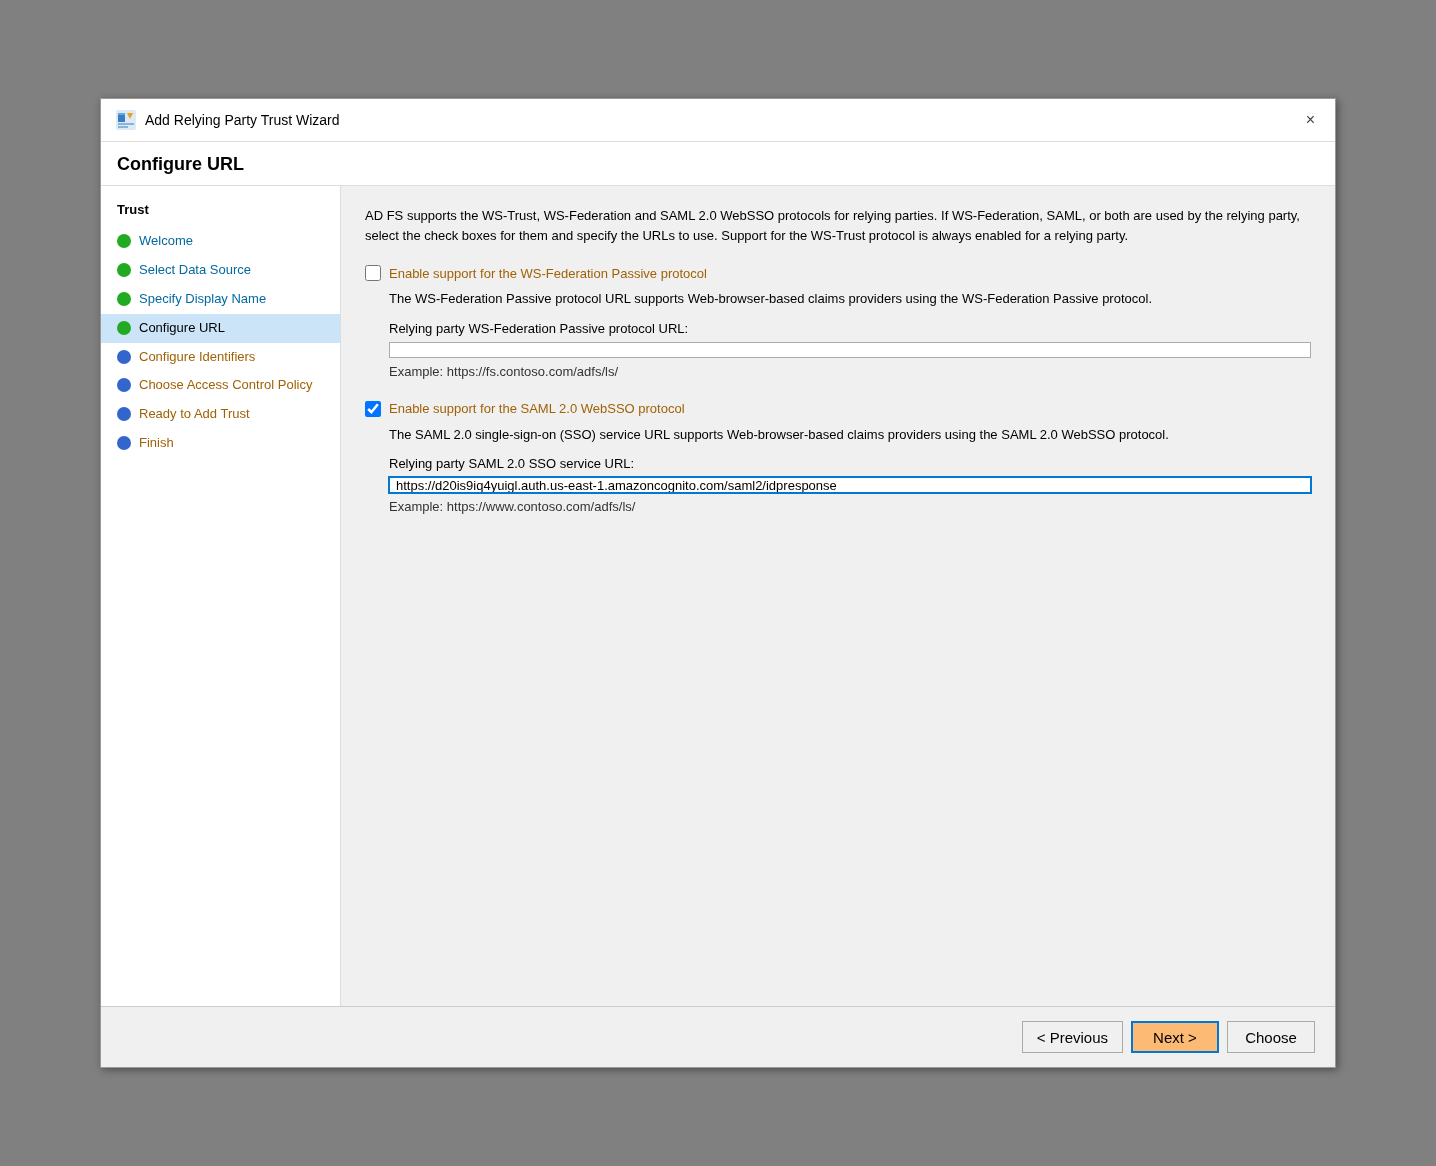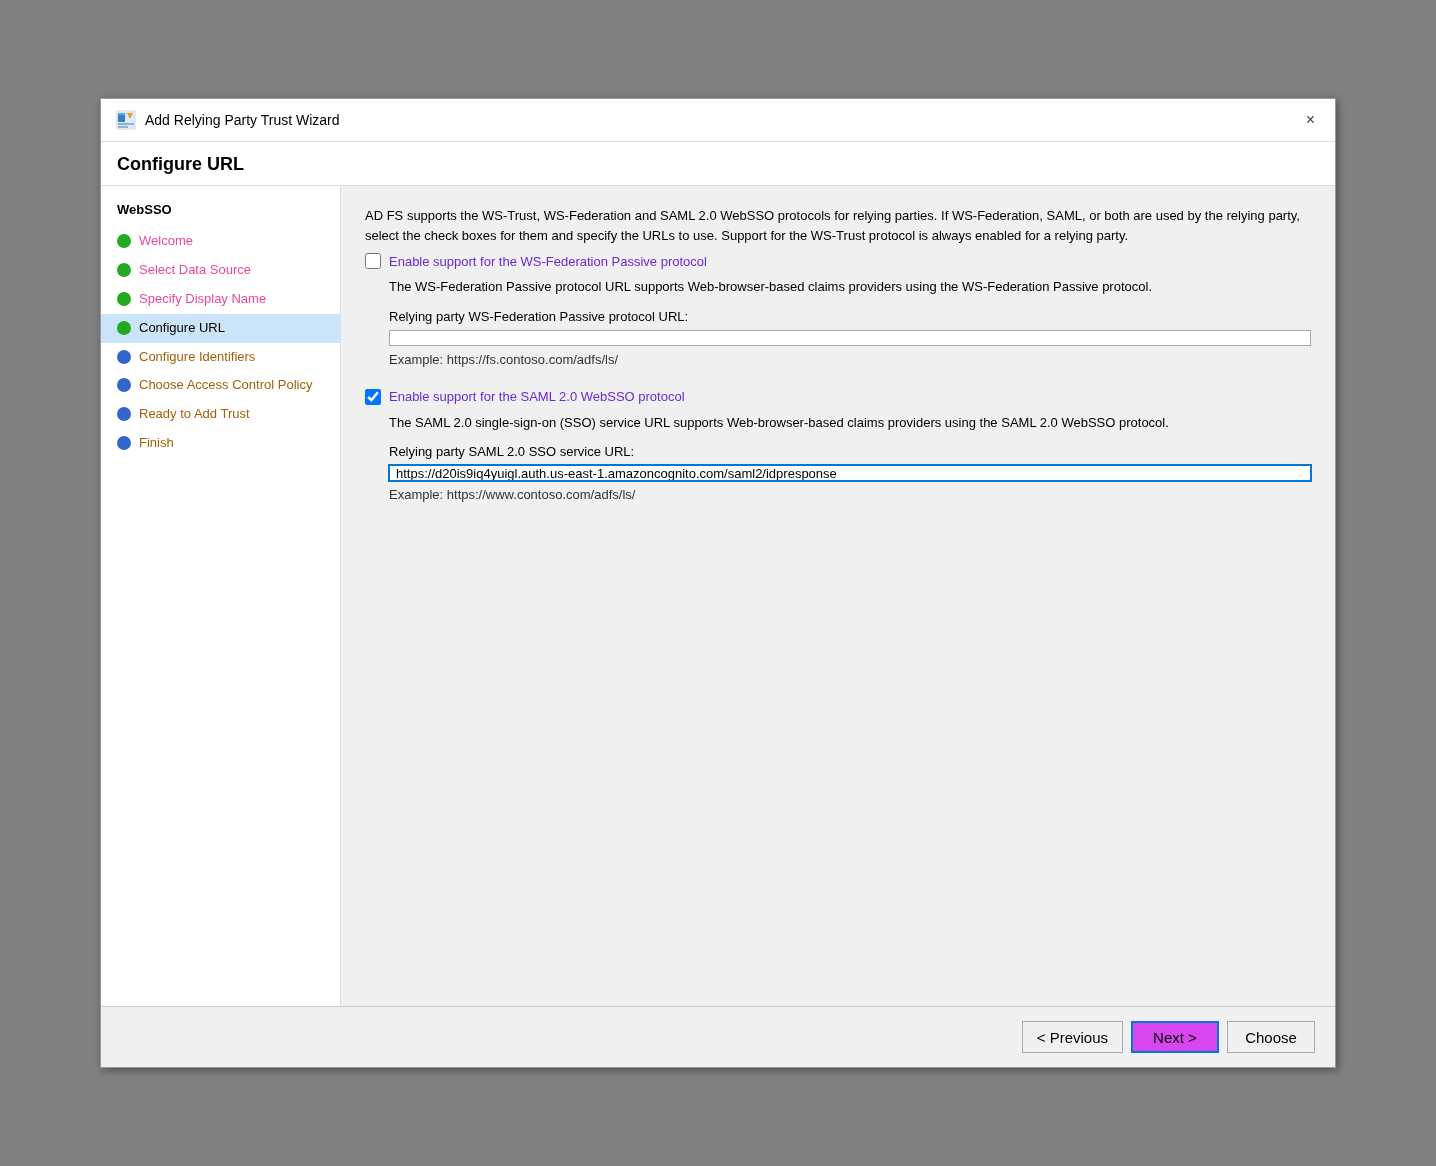--- a/index.html
+++ b/index.html
@@ -80,60 +80,60 @@
     .step-dot {
       width: 14px;
       height: 14px;
       border-radius: 50%;
       flex-shrink: 0;
       margin-top: 1px;
     }
     .dot-green { background: #22aa22; }
     .dot-blue { background: #3366cc; }
     .sidebar-item-label {
-      color: #ec4899;
+      color: #0369a1;
       font-size: 13px;
       line-height: 1.3;
     }
     .sidebar-item.active .sidebar-item-label {
       color: #000;
       font-weight: 400;
     }
     .sidebar-item.inactive .sidebar-item-label {
       color: #a16207;
     }
     .content-area {
       flex: 1;
       background: #f0f0f0;
       padding: 20px 24px;
       overflow-y: auto;
     }
     .description-text {
       font-size: 13px;
       color: #000;
       line-height: 1.5;
-      margin-bottom: 8px;
+      margin-bottom: 20px;
     }
     .section {
       margin-bottom: 22px;
     }
     .checkbox-row {
       display: flex;
       align-items: center;
       gap: 8px;
       margin-bottom: 8px;
     }
     .checkbox-row input[type="checkbox"] {
       width: 16px;
       height: 16px;
       cursor: pointer;
     }
     .checkbox-label {
       font-size: 13px;
-      color: #6d28d9;
+      color: #a16207;
     }
     .sub-description {
       font-size: 13px;
       color: #000;
       margin-left: 24px;
       margin-bottom: 12px;
       line-height: 1.5;
     }
     .field-label {
       font-size: 13px;
@@ -174,21 +174,21 @@
       min-width: 88px;
       font-size: 15px;
       cursor: pointer;
       border: 1px solid #aaa;
       background: #f0f0f0;
       color: #000;
       padding: 0 14px;
     }
     .btn-primary {
       border: 2px solid #0078d4;
-      background: #d946ef;
+      background: #fdba74;
       font-weight: 400;
     }
     
   </style>
 </head>
 <body>
 
 <div class="window">
 
   <div class="title-bar">
@@ -205,21 +205,21 @@
       <span class="title-bar-text">Add Relying Party Trust Wizard</span>
     </div>
     <button class="close-btn">×</button>
   </div>
 
   <div class="page-title">Configure URL</div>
 
   <div class="main-content">
 
     <div class="sidebar">
-      <div class="sidebar-title">WebSSO</div>
+      <div class="sidebar-title">Trust</div>
 
       <div class="sidebar-item">
         <div class="step-dot dot-green"></div>
         <span class="sidebar-item-label">Welcome</span>
       </div>
 
       <div class="sidebar-item">
         <div class="step-dot dot-green"></div>
         <span class="sidebar-item-label">Select Data Source</span>
       </div>

